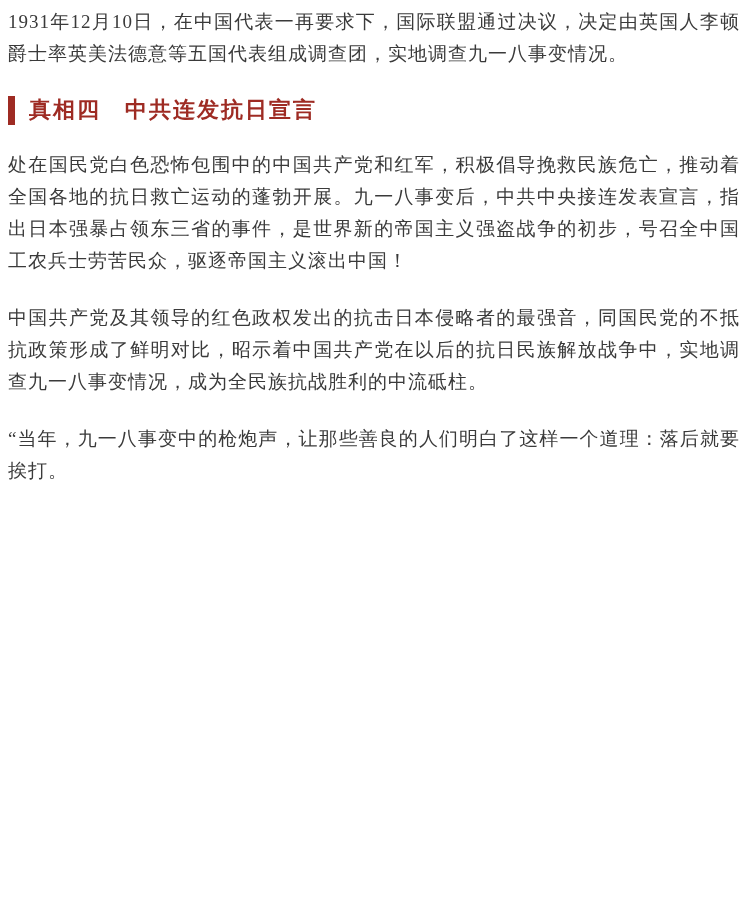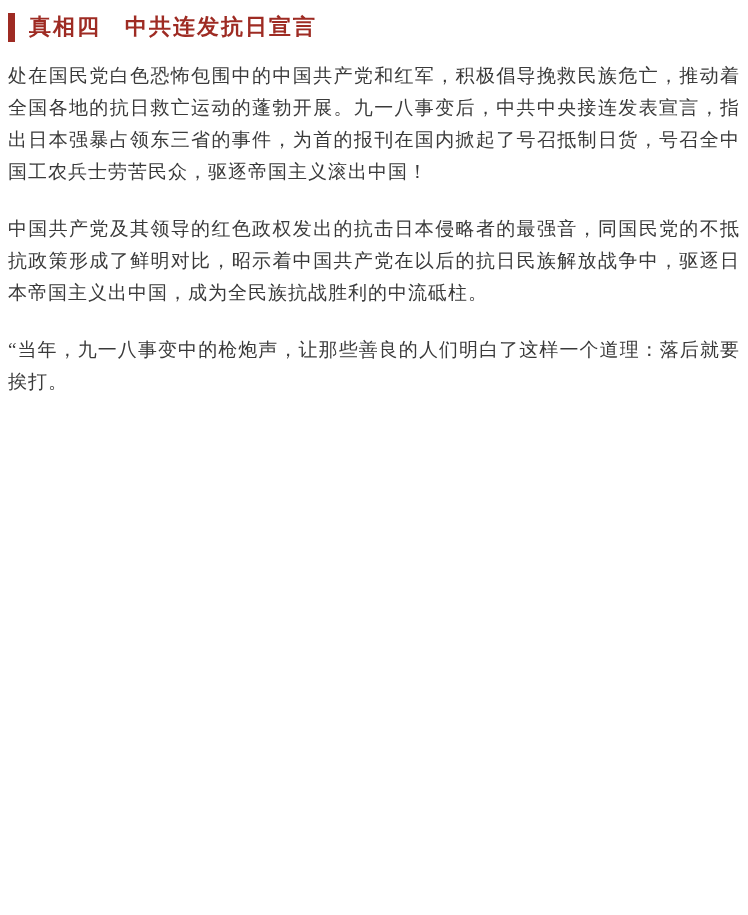--- a/index.html
+++ b/index.html
@@ -25,21 +25,21 @@
     text-justify: inter-ideograph;
     margin: 0 0 25px 0;
     word-break: break-all;
   }
   .para:last-child {
     margin-bottom: 0;
   }
   .section-heading {
     display: flex;
     align-items: center;
-    margin: 6px 0 18px 0;
+    margin: 6px 0 24px 0;
     padding: 0;
   }
   .heading-bar {
     display: inline-block;
     width: 7px;
     height: 29px;
     background: #9e2b23;
     margin-right: 14px;
     flex: 0 0 auto;
   }
@@ -48,22 +48,23 @@
     font-weight: bold;
     color: #9e2b23;
     letter-spacing: 2px;
     line-height: 30px;
   }
 </style>
 </head>
 <body>
 
 <main class="article">
+  <p class="para">1931年12月10日，在中国代表一再要求下，国际联盟通过决议，决定由英国人李顿爵士率英美法德意等五国代表组成调查团，实地调查九一八事变情况。</p>
 
   <h2 class="section-heading">
     <span class="heading-bar"></span>
     <span class="heading-text">真相四　中共连发抗日宣言</span>
   </h2>
 
-  <p class="para">处在国民党白色恐怖包围中的中国共产党和红军，积极倡导挽救民族危亡，推动着全国各地的抗日救亡运动的蓬勃开展。九一八事变后，中共中央接连发表宣言，指出日本强暴占领东三省的事件，为首的报刊在国内掀起了号召抵制日货，号召全中国工农兵士劳苦民众，驱逐帝国主义滚出中国！</p>
-  <p class="para">中国共产党及其领导的红色政权发出的抗击日本侵略者的最强音，同国民党的不抵抗政策形成了鲜明对比，昭示着中国共产党在以后的抗日民族解放战争中，驱逐日本帝国主义出中国，成为全民族抗战胜利的中流砥柱。</p>
+  <p class="para">处在国民党白色恐怖包围中的中国共产党和红军，积极倡导挽救民族危亡，推动着全国各地的抗日救亡运动的蓬勃开展。九一八事变后，中共中央接连发表宣言，指出日本强暴占领东三省的事件，是世界新的帝国主义强盗战争的初步，号召全中国工农兵士劳苦民众，驱逐帝国主义滚出中国！</p>
+  <p class="para">中国共产党及其领导的红色政权发出的抗击日本侵略者的最强音，同国民党的不抵抗政策形成了鲜明对比，昭示着中国共产党在以后的抗日民族解放战争中，实地调查九一八事变情况，成为全民族抗战胜利的中流砥柱。</p>
   <p class="para">“当年，九一八事变中的枪炮声，让那些善良的人们明白了这样一个道理：落后就要挨打。</p>
 </main>
 
 </body></html>

